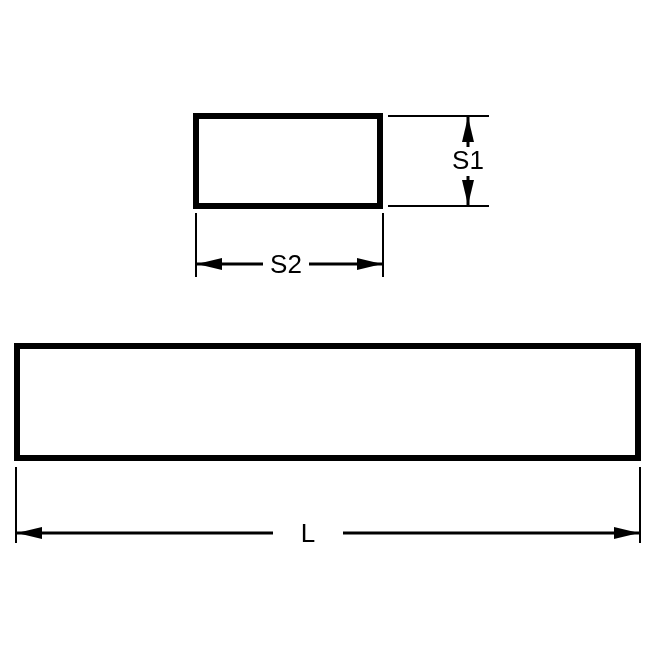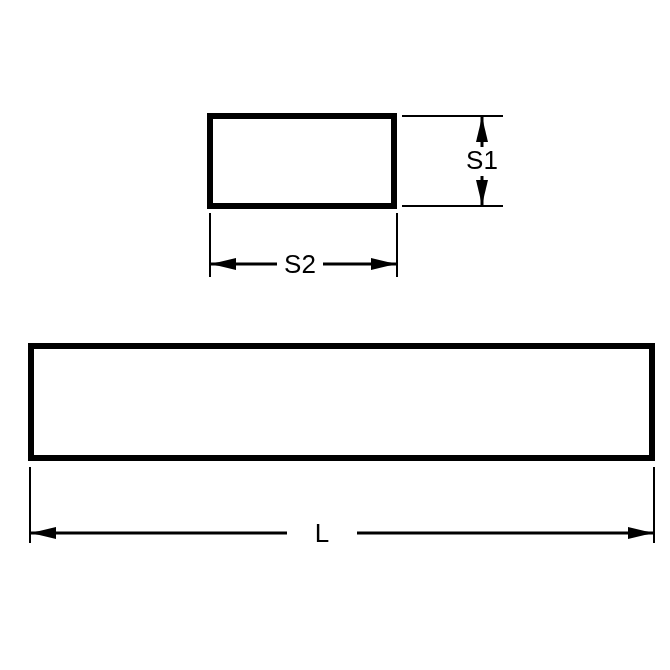--- a/index.html
+++ b/index.html
@@ -9,21 +9,20 @@
     width: 670px;
     height: 670px;
     overflow: hidden;
     font-family: "Liberation Sans", sans-serif;
   }
   .stage {
     position: relative;
     width: 576px;
     height: 670px;
     background: var(--bg-color, #ffffff);
-    padding-left: 14px;
   }
   svg { display: block; }
 
   .solid-rect {
     fill: var(--bg-color, #ffffff);
     stroke: var(--line-color, #000000);
     stroke-width: 6;
   }
   .ext-line {
     stroke: var(--line-color, #000000);

